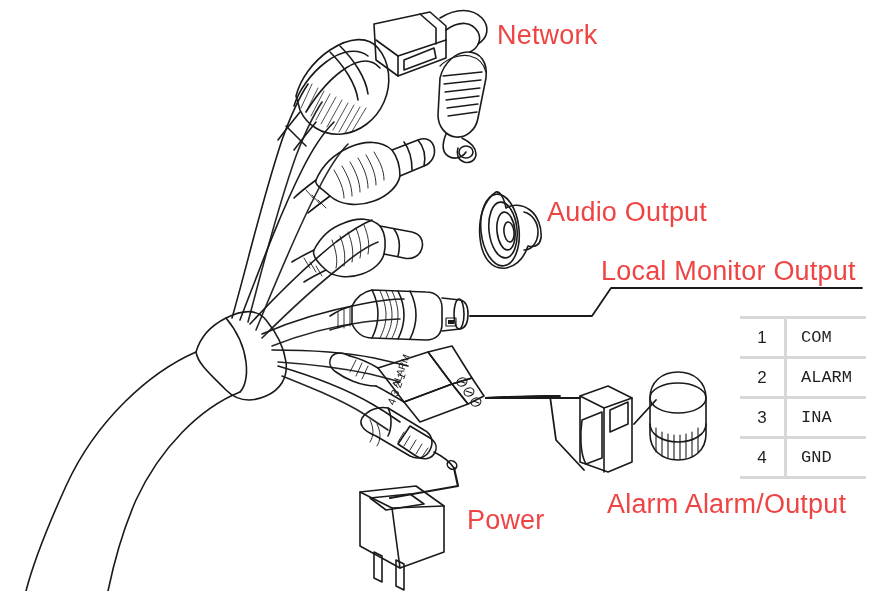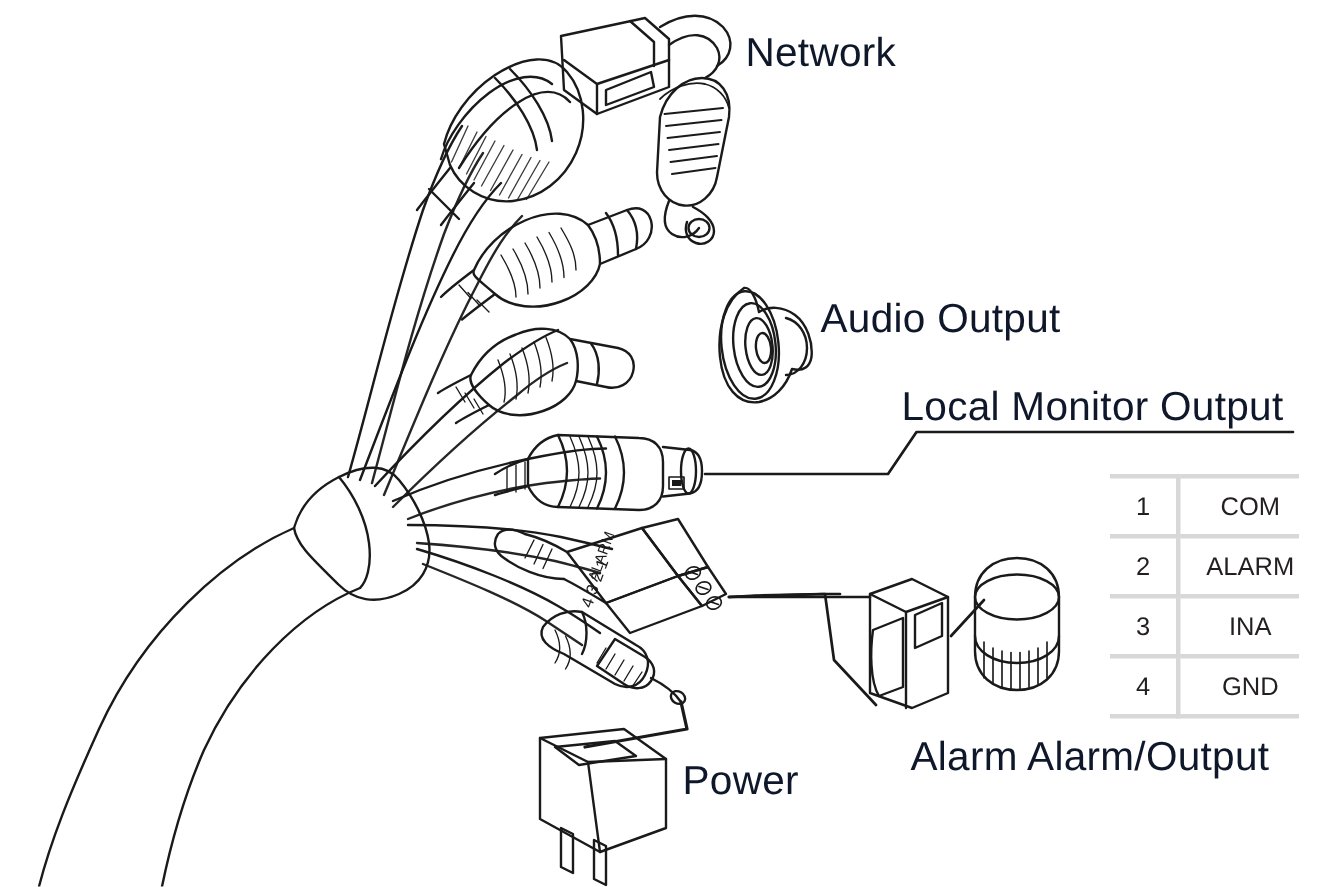--- a/index.html
+++ b/index.html
@@ -1,32 +1,32 @@
 <!DOCTYPE html>
 <html><head>
 <meta charset="utf-8">
 <style>
   html,body{margin:0;padding:0;background:#ffffff;}
   body{width:894px;height:591px;position:relative;overflow:hidden;
        font-family:"Liberation Sans",sans-serif;}
   #stage{position:absolute;left:0;top:0;width:894px;height:591px;}
   svg.art{position:absolute;left:0;top:0;width:894px;height:591px;}
-  .lbl{position:absolute;color:#0f172a;white-space:nowrap;letter-spacing:0.2px;}
+  .lbl{position:absolute;color:#ef4444;white-space:nowrap;letter-spacing:0.2px;}
   #lbl-network{left:497px;top:20px;font-size:27px;}
   #lbl-audio-in{left:518px;top:133px;font-size:27px;}
   #lbl-audio-out{left:547px;top:197px;font-size:27px;}
   #lbl-monitor{left:601px;top:256px;font-size:27px;}
-  #lbl-power{left:455px;top:505px;font-size:27px;}
+  #lbl-power{left:467px;top:505px;font-size:27px;}
   #lbl-alarm{left:607px;top:489px;font-size:27px;}
   #pin-table{position:absolute;left:740px;top:316px;width:126px;}
   #pin-table table{border-collapse:collapse;width:126px;}
   #pin-table td{font-size:17px;color:#231f20;height:37px;padding:0;
                 border-top:3px solid #d8d8d8;border-bottom:3px solid #d8d8d8;}
   #pin-table td.num{width:44px;text-align:center;border-right:3px solid #d8d8d8;}
-  #pin-table td.sig{padding-left:14px;text-align:center;}
+  #pin-table td.sig{padding-left:14px;text-align:left;font-family:Liberation Mono, monospace;}
 </style>
 </head>
 <body>
 
 <div id="stage">
 
   <svg class="art" viewBox="0 0 894 591">
     <g fill="none" stroke="#1a1a1a" stroke-width="1.6" stroke-linecap="round" stroke-linejoin="round">
 
       <g>

